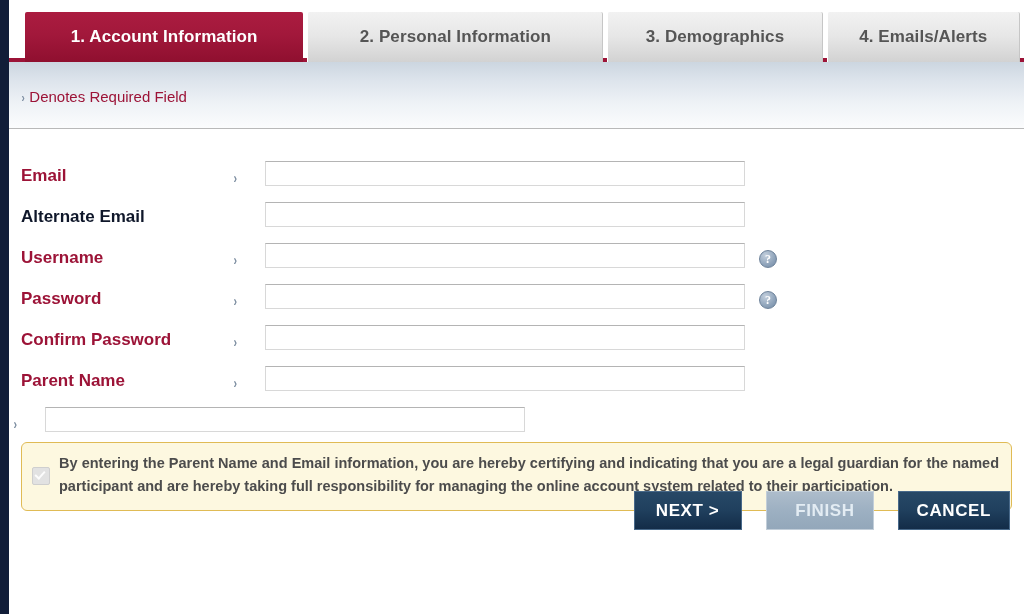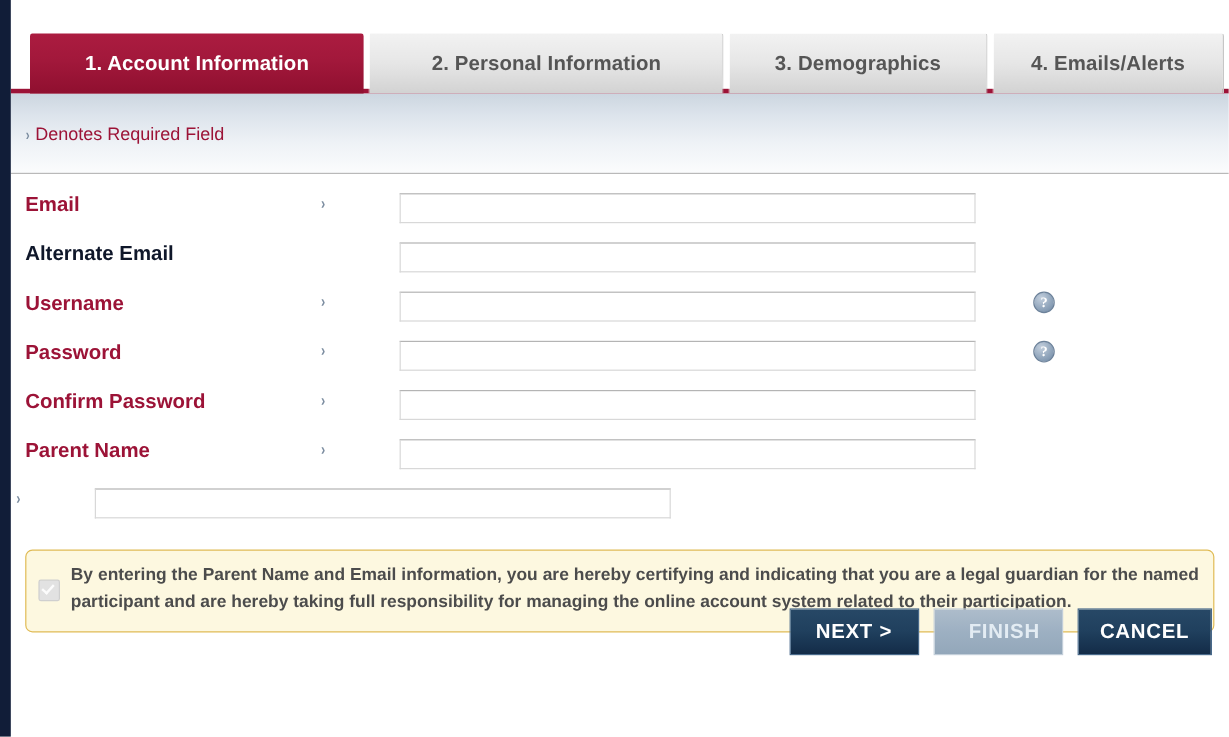--- a/index.html
+++ b/index.html
@@ -23,21 +23,21 @@
     top: 0;
     width: 9px;
     height: 614px;
     background: #111d38;
     z-index: 6;
   }
 
   .page {
     position: absolute;
     left: 9px;
-    top: 16px;
+    top: 0;
     width: 1015px;
     height: 538px;
     background: #ffffff;
   }
 
   
   .tabstrip {
     position: relative;
     height: 62px;
     padding-top: 12px;
@@ -116,22 +116,21 @@
 
   
   .form {
     position: relative;
     padding-top: 16px;
   }
   .field-row {
     position: relative;
     height: 41px;
     display: flex;
-    align-items: flex-start;
-    gap: 34px;
+    align-items: flex-end;
   }
   .field-label {
     width: 220px;
     padding-left: 12px;
     box-sizing: border-box;
     font-size: 17px;
     font-weight: bold;
     color: #9c1337;
     white-space: nowrap;
   }
@@ -221,21 +220,21 @@
     position: absolute;
     right: 14px;
     bottom: 8px;
     display: flex;
     align-items: center;
   }
   .btn {
     height: 39px;
     min-width: 108px;
     padding: 0 18px;
-    margin-left: 12px;
+    margin-left: 24px;
     box-sizing: border-box;
     font-size: 17px;
     font-weight: bold;
     letter-spacing: 0.6px;
     color: #ffffff;
     background: linear-gradient(to bottom, #274866 0%, #20405e 48%, #132c48 100%);
     border: 1px solid #48698a;
     cursor: pointer;
     font-family: "Liberation Sans", sans-serif;
   }

